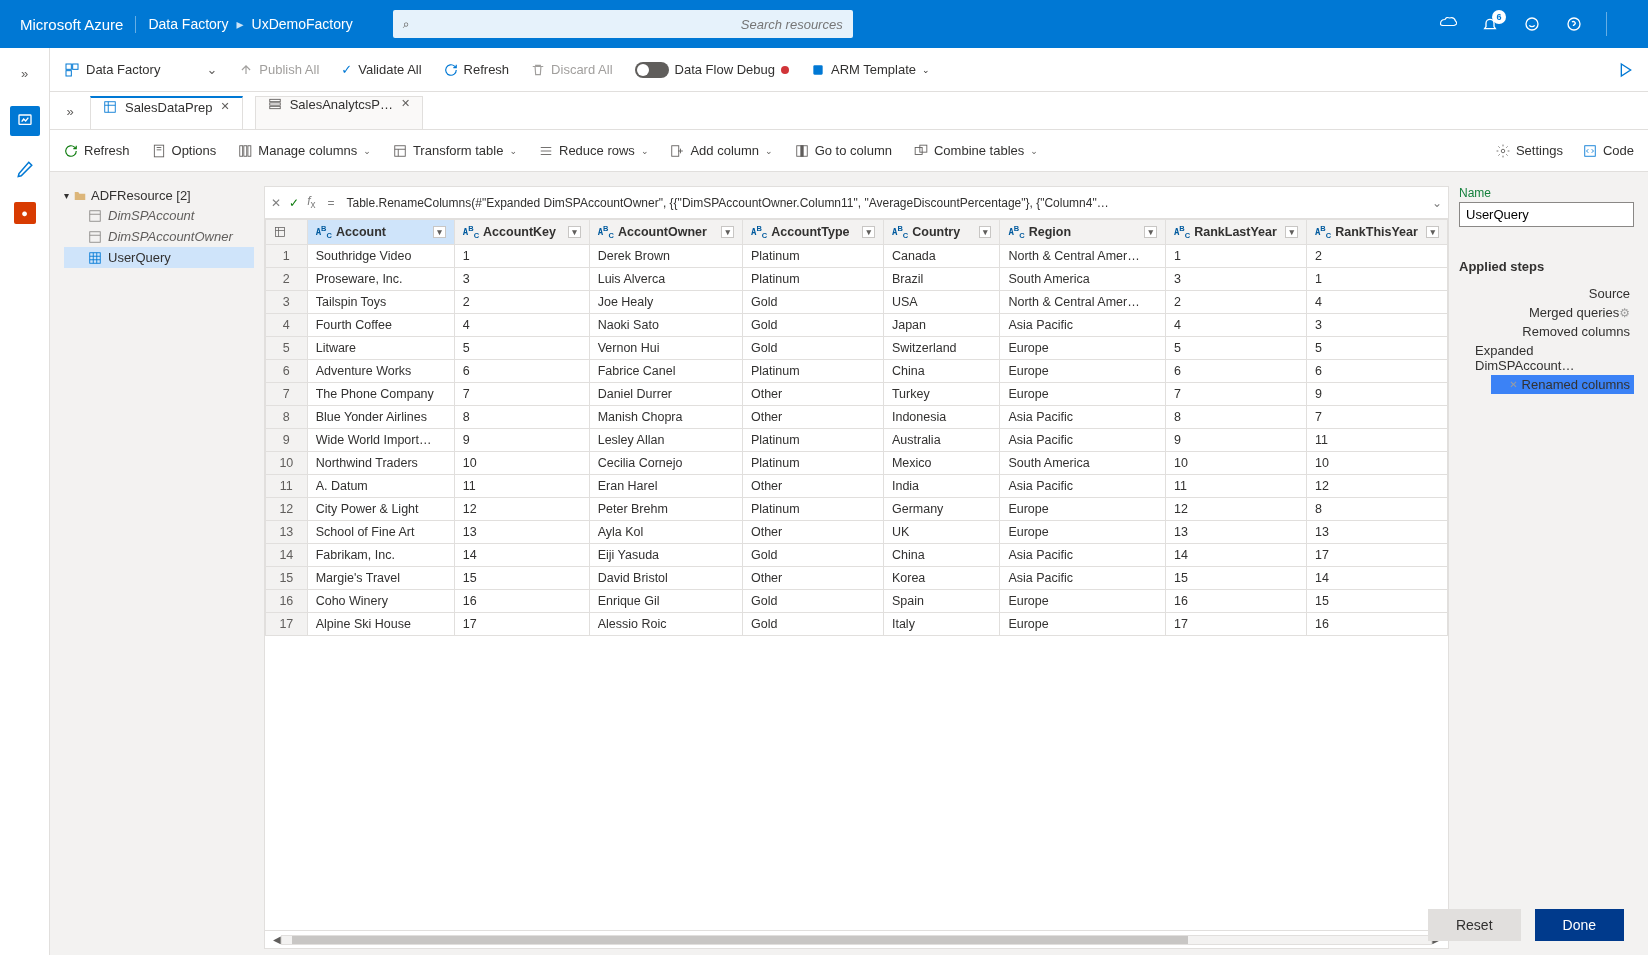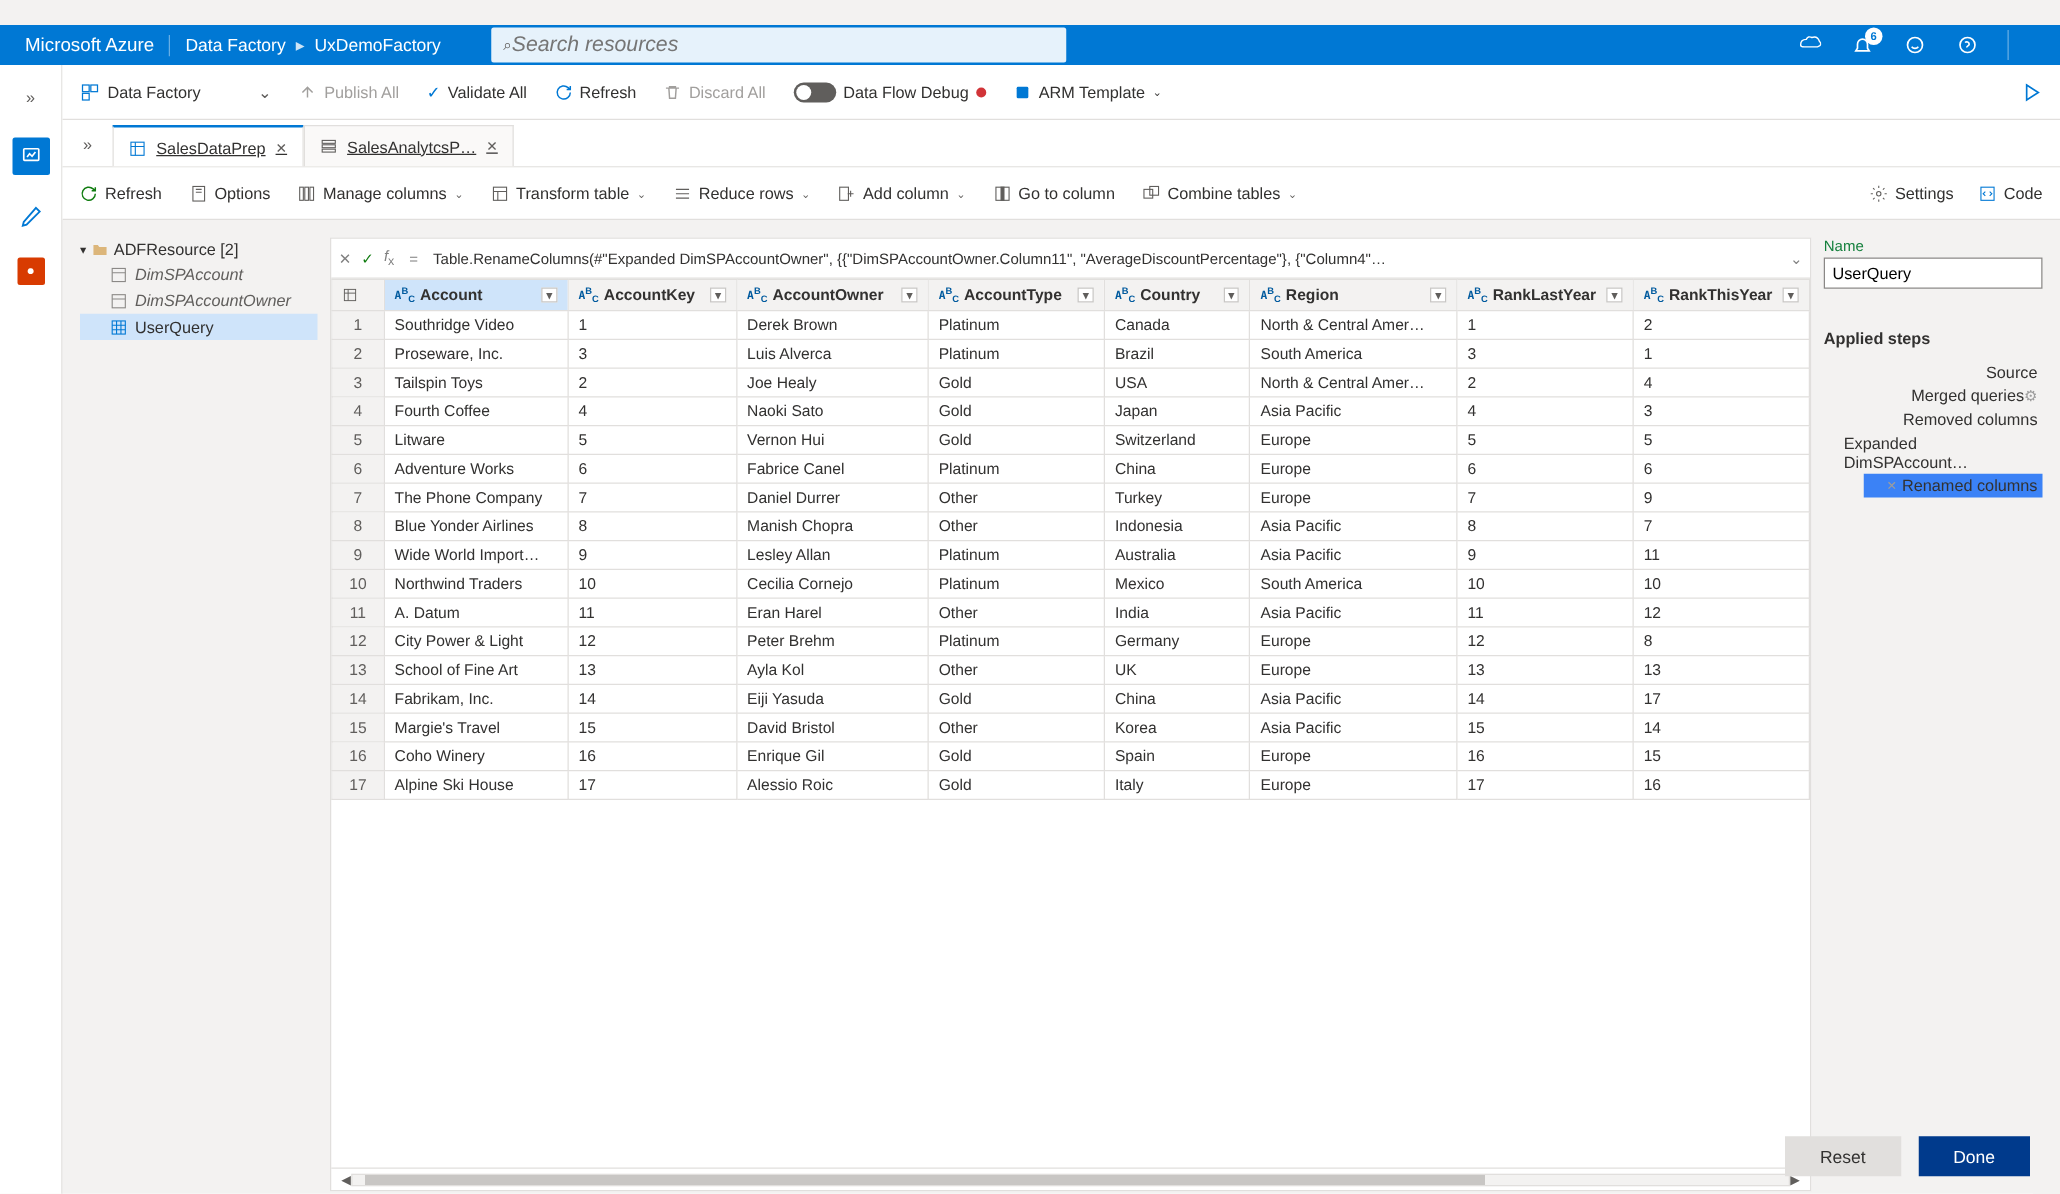--- a/index.html
+++ b/index.html
@@ -1,24 +1,24 @@
 <!DOCTYPE html>
 <html><head>
 <meta charset="utf-8">
 <style>
 * { box-sizing: border-box; margin: 0; padding: 0; font-family: 'Segoe UI', Tahoma, sans-serif; }
 body { width: 1648px; height: 955px; background: #f3f2f1; overflow: hidden; font-size: 13px; color: #323130; }
 
 
-.azure-top { height: 32px; background: #0078d4; display: flex; align-items: center; color: #fff; padding: 0 8px; margin-top: 20px; }
+.azure-top { height: 48px; background: #0078d4; display: flex; align-items: center; color: #fff; padding: 0 8px; }
 .azure-logo { font-weight: 400; font-size: 15px; padding: 0 12px; border-right: 1px solid rgba(255,255,255,0.4); margin-right: 12px;}
 .breadcrumb-top { display:flex; align-items:center; gap:8px; font-size:14px; }
 .breadcrumb-top .sep { opacity:0.8; }
 .search-wrap { margin-left: 40px; background: rgba(255,255,255,0.9); border-radius:2px; display:flex; align-items:center; width:460px; height:28px; padding:0 10px; color:#605e5c;}
-.search-wrap input { border:none; background:transparent; outline:none; flex:1; font-size:17px; font-style: italic; color:#0f172a;}
+.search-wrap input { border:none; background:transparent; outline:none; flex:1; font-size:13px; font-style: italic; color:#0f172a;text-align:right;}
 .topbar-right { margin-left:auto; display:flex; align-items:center; gap:22px; padding-right:14px; }
 .icon-btn { width:20px; height:20px; display:flex; align-items:center; justify-content:center; color:#fff; cursor:pointer; position:relative;}
 .notif-badge { position:absolute; top:-4px; right:-6px; background:#fff; color:#0078d4; border-radius:50%; font-size:9px; min-width:14px; height:14px; display:flex; align-items:center; justify-content:center; font-weight:600; padding:0 2px;}
 
 .main-shell { display:flex; height: calc(100% - 40px); }
 
 .left-rail { width:50px; background:#fff; border-right:1px solid #e1dfdd; display:flex; flex-direction:column; align-items:center; padding-top:10px; gap:18px;}
 .left-rail .rail-btn { width:30px; height:30px; display:flex; align-items:center; justify-content:center; cursor:pointer; border-radius:2px;}
 .rail-chart { background:#0078d4; color:#fff; }
 .rail-pen { color:#0078d4; }
@@ -31,21 +31,21 @@
 .sec-item { display:flex; align-items:center; gap:6px; font-size:13px; color:#323130; cursor:pointer; }
 .sec-item.disabled { color:#a19f9d; cursor:default;}
 .toggle { width:34px; height:16px; background:#605e5c; border-radius:10px; position:relative;}
 .toggle::after { content:""; position:absolute; left:2px; top:2px; width:12px; height:12px; border-radius:50%; background:#fff;}
 .debug-dot { width:8px;height:8px;border-radius:50%;background:#d13438;}
 .sec-toolbar .play { margin-left:auto; color:#0078d4; }
 
 
 .tabs-row { height:38px; background:#fff; border-bottom:1px solid #e1dfdd; display:flex; align-items:flex-end;}
 .tabs-chevron { width:40px; text-align:center; padding-bottom:10px; color:#605e5c; cursor:pointer;}
-.tab { height:33px; border:1px solid #e1dfdd; border-bottom:none; background:#faf9f8; display:flex; align-items:center; gap:8px; padding:0 12px; font-size:13px; cursor:pointer; margin-right:0;text-decoration:underline;}
+.tab { height:33px; border:1px solid #e1dfdd; border-bottom:none; background:#faf9f8; display:flex; align-items:flex-start; gap:8px; padding:0 12px; font-size:13px; cursor:pointer; margin-right:12px;}
 .tab.active { background:#fff; border-top:2px solid #0078d4; padding-top:2px;}
 .tab .close { color:#605e5c; font-size:11px;}
 
 
 .query-toolbar { height:42px; background:#fff; border-bottom:1px solid #e1dfdd; display:flex; align-items:center; padding:0 14px; gap:22px; font-size:13px;}
 .qt-item { display:flex; align-items:center; gap:6px; cursor:pointer; }
 .qt-item .chev { font-size:9px; color:#605e5c;}
 .query-toolbar .right-grp { margin-left:auto; display:flex; gap:20px;align-items:center;}
 
 

